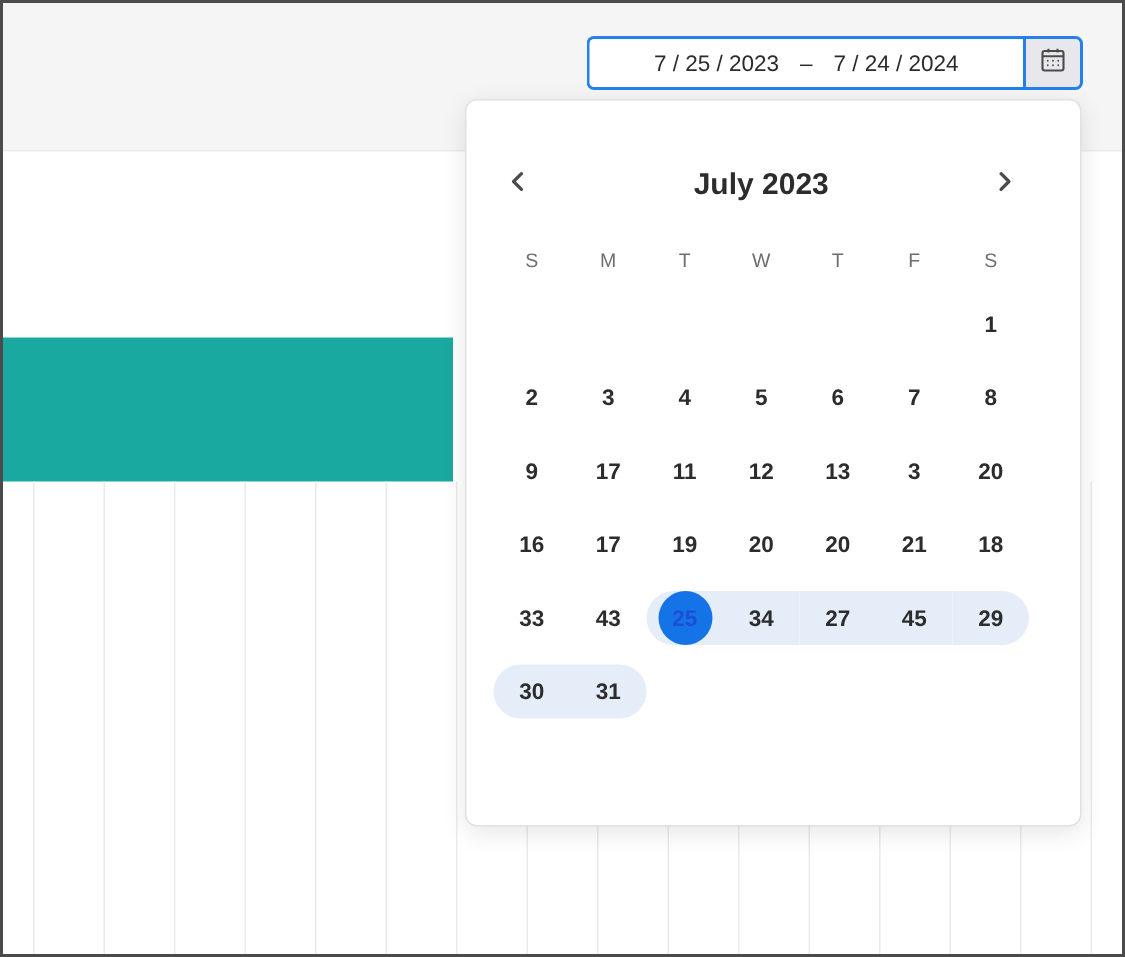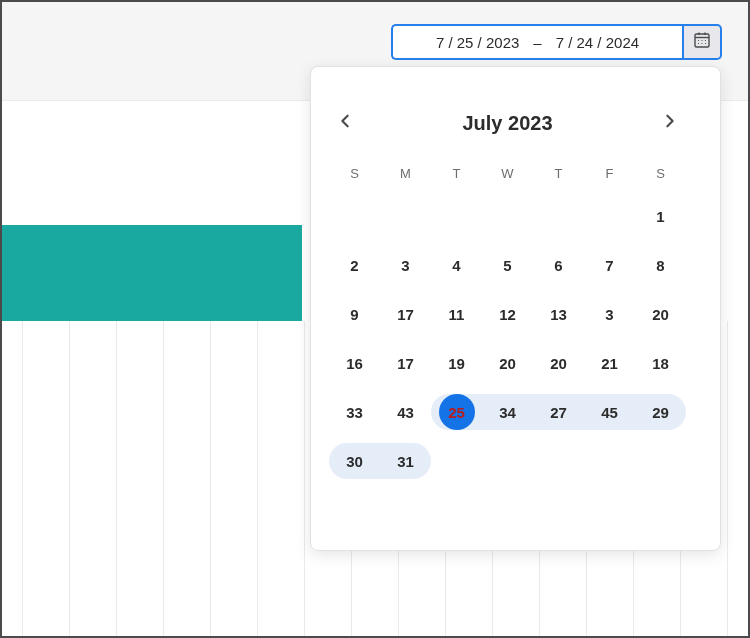--- a/index.html
+++ b/index.html
@@ -162,21 +162,21 @@
       border-top-right-radius: 18px;
       border-bottom-right-radius: 18px;
     }
     .sel-circle {
       position: absolute;
       width: 36px; height: 36px;
       border-radius: 50%;
       background: #1473e6;
       z-index: 1;
     }
-    .day-wrap.sel-start .day-cell { color: #b91c1c; }
+    .day-wrap.sel-start .day-cell { color: #1d4ed8; }
     .day-wrap.empty .day-cell { color: transparent; }
   </style>
 </head>
 <body>
 
 <div class="header-bar"></div>
 <div class="divider-line"></div>
 
 <div class="date-range-wrap">
   <div class="date-range-field">

